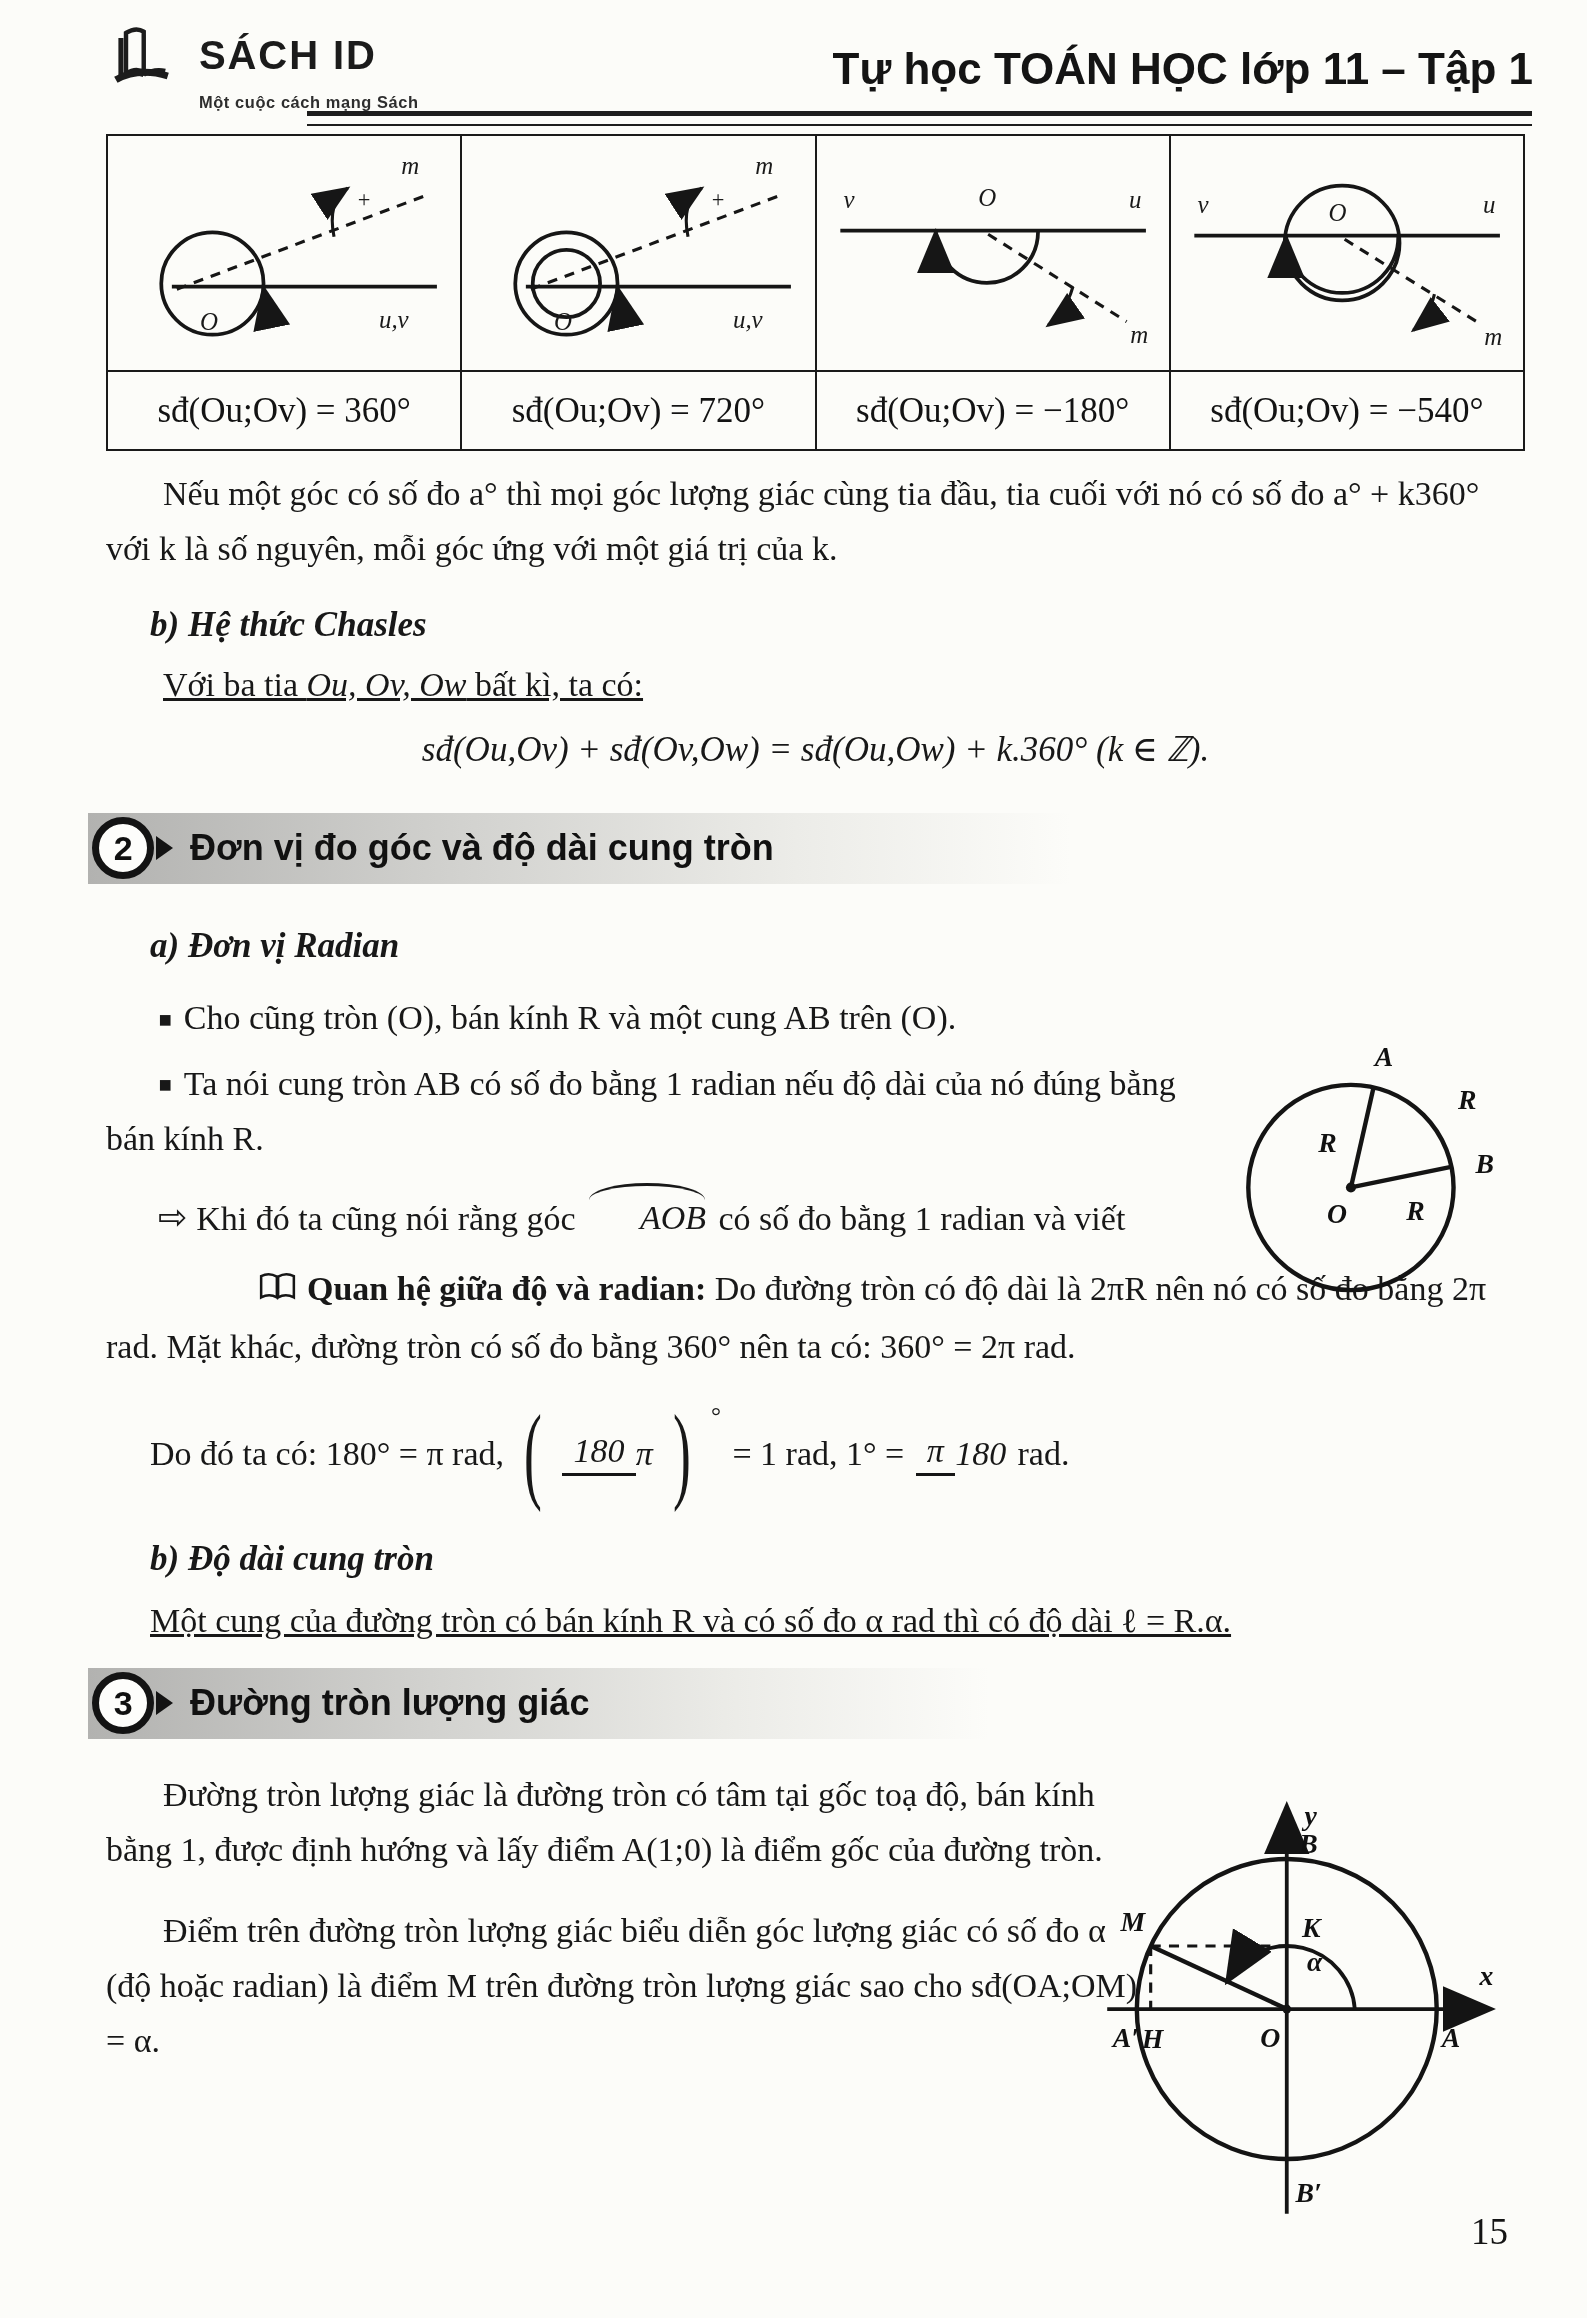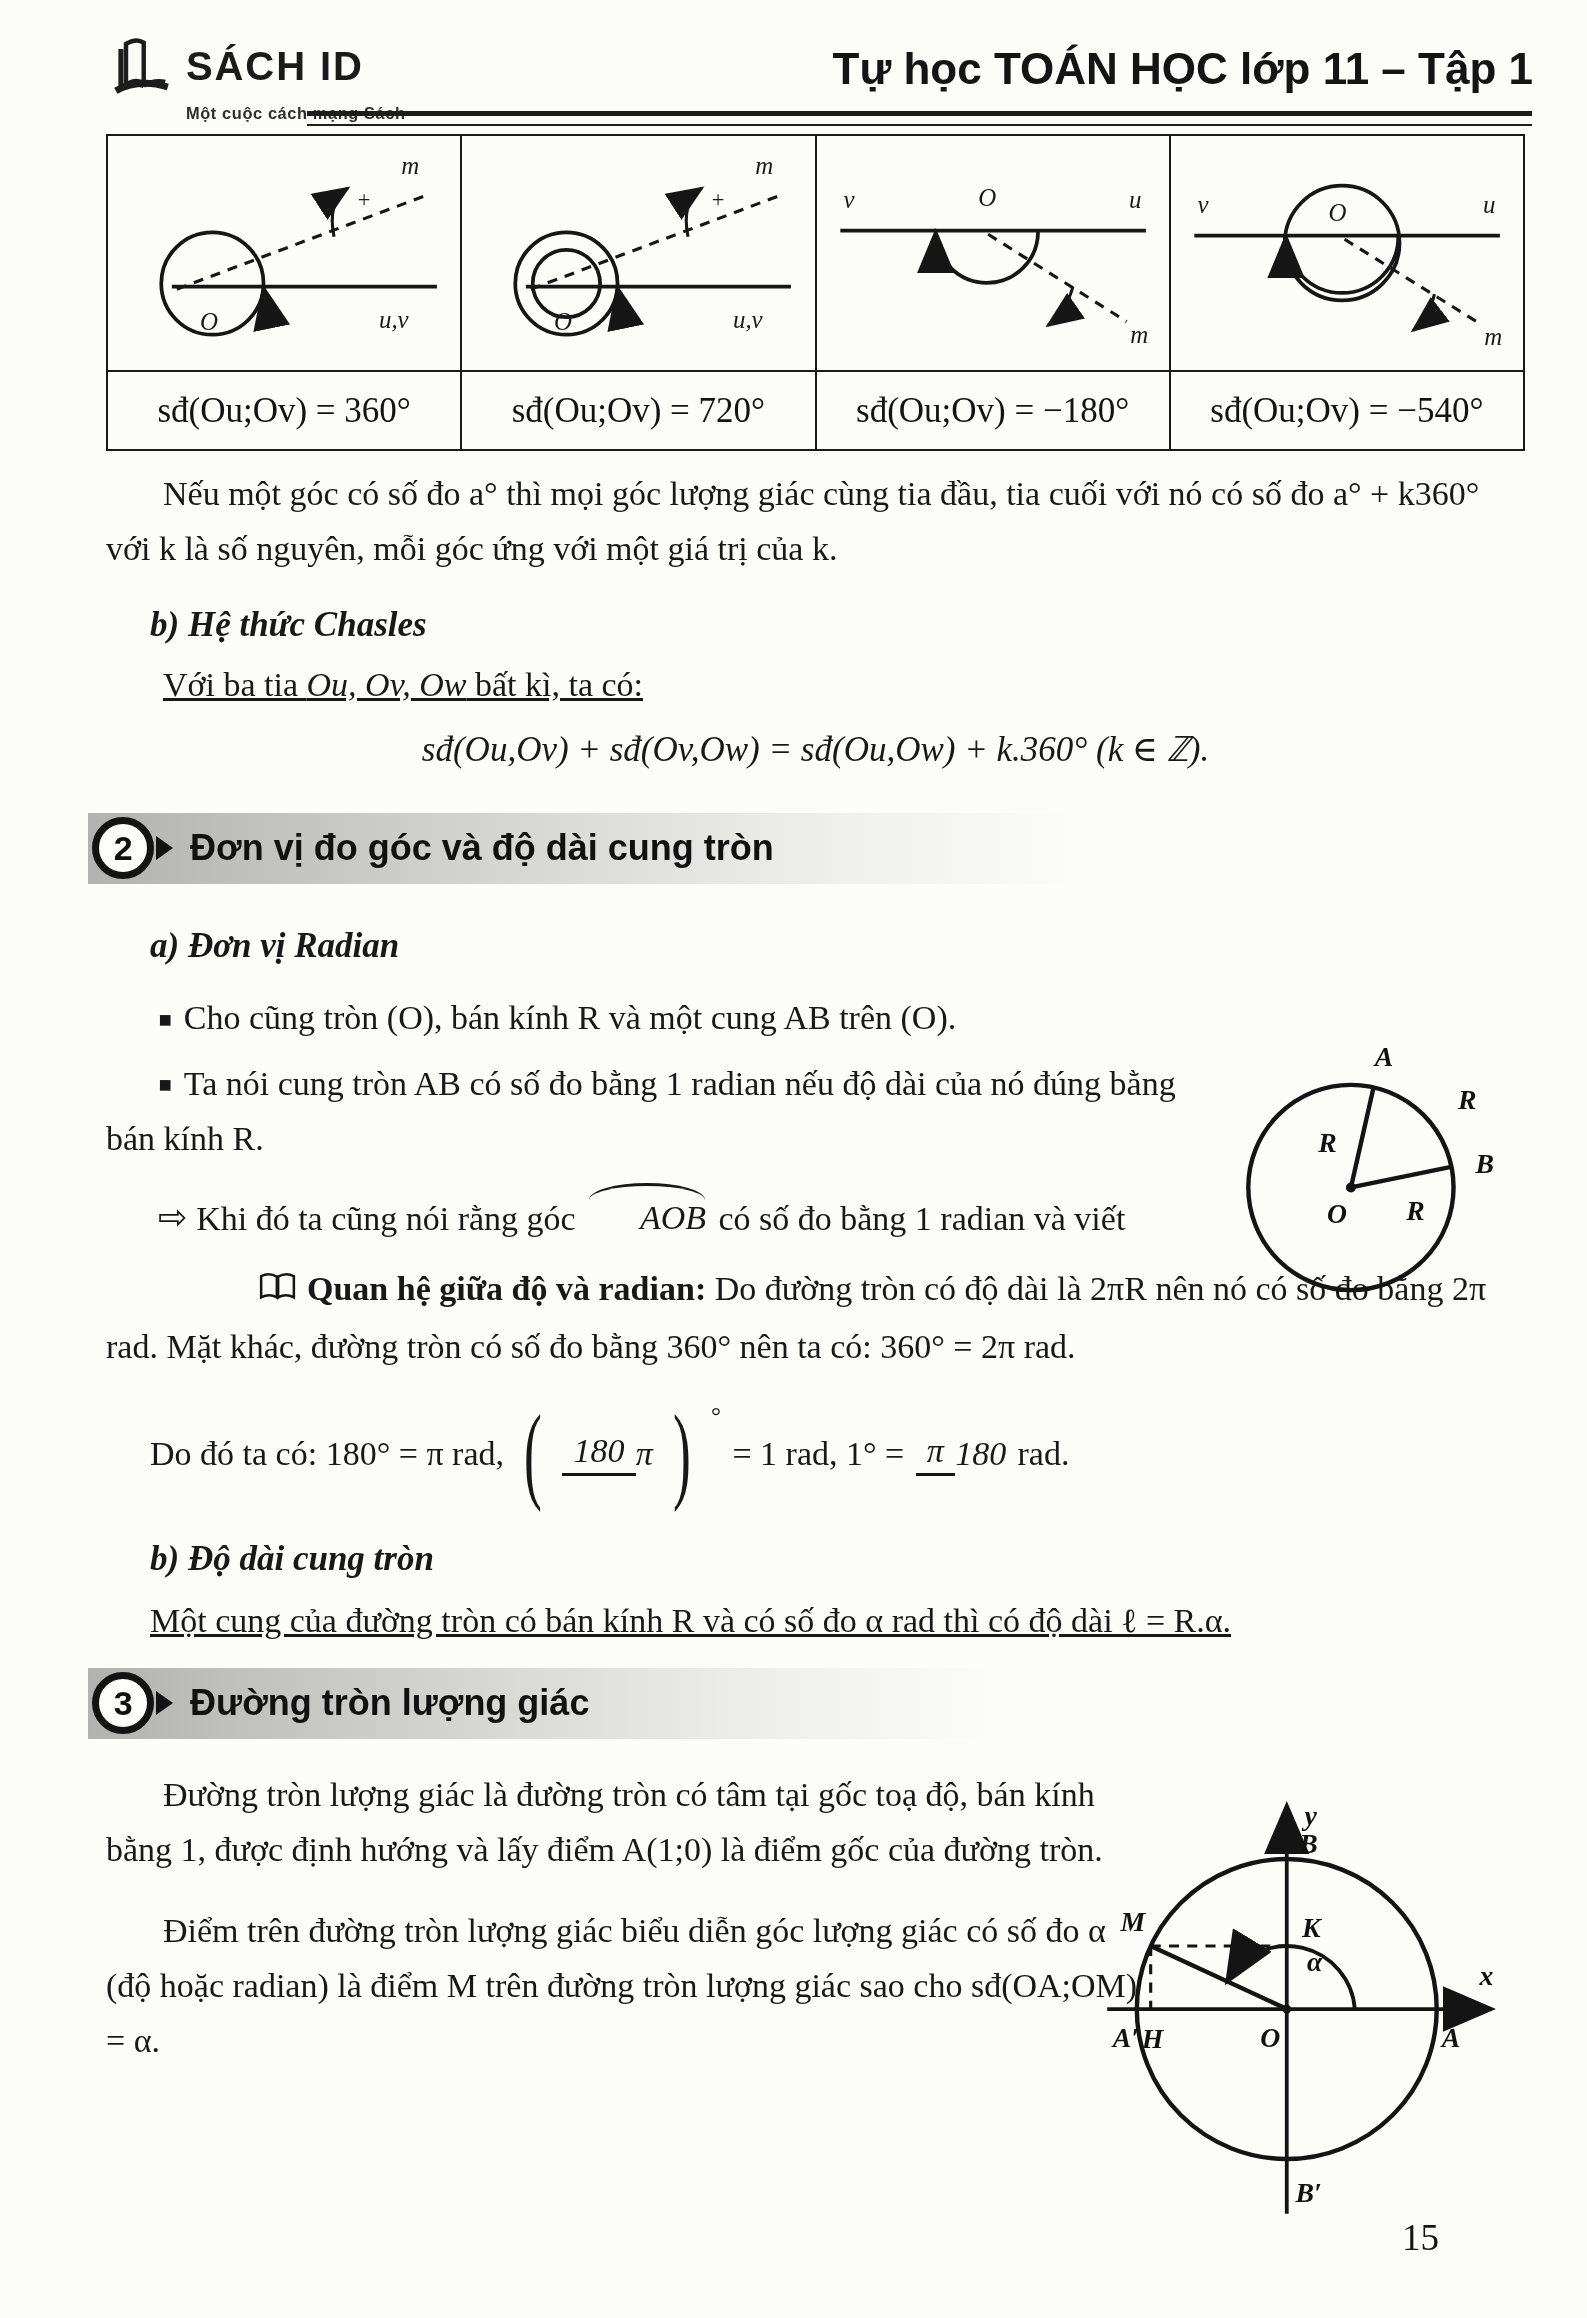--- a/index.html
+++ b/index.html
@@ -1,20 +1,20 @@
 <!DOCTYPE html>
 <html style="font-size:10px"><head>
 <meta charset="utf-8">
 <style>
   html,body{margin:0;padding:0;background:#d9d9d5;}
   .page{position:relative;width:1588px;height:2319px;background:#fcfcf9;overflow:hidden;
         font-family:"Liberation Serif","DejaVu Serif",serif;color:#181818;}
   
   .header{position:absolute;top:19px;left:107px;right:55px;height:113px;}
-  .logo{position:absolute;left:0;top:11px;display:flex;align-items:flex-start;gap:3px;}
+  .logo{position:absolute;left:0;top:0;display:flex;align-items:flex-start;gap:16px;}
   .logo-text{display:flex;flex-direction:column;}
   .logo-title{font-family:"Liberation Sans","DejaVu Sans",sans-serif;font-weight:bold;
               font-size:40px;letter-spacing:1.9px;color:#1b1b1b;line-height:1;margin-top:16.4px;}
   .logo-tagline{font-family:"Liberation Sans","DejaVu Sans",sans-serif;font-size:16.4px;
                 font-weight:600;color:#2e2e2e;margin-top:18px;letter-spacing:0.6px;}
   .book-title{position:absolute;right:0;top:25px;font-family:"Liberation Sans","DejaVu Sans",sans-serif;
               font-weight:bold;font-size:44px;color:#141414;}
   .header-rule{position:absolute;top:92px;left:200px;width:1225px;height:7.6px;
                border-top:5px solid #1d1d1d;border-bottom:2.5px solid #1d1d1d;}
   
@@ -59,21 +59,21 @@
   .bp{font-size:107px;font-weight:100;line-height:0.85;transform:scaleX(0.5);display:inline-block;}
   .psup{transform:translateY(-37px);font-size:25px;}
   .figure{position:absolute;}
   #fig-radian{left:1225px;top:1033px;width:272px;height:285px;}
   #fig-unit{left:1085px;top:1757px;width:430px;height:499px;}
   .w1620{width:1021px;}
   .w1660{width:1046px;}
   .mt44{margin-top:28px;} .mt40{margin-top:25px;} .mt16{margin-top:10px;} .mt30{margin-top:19px;}
   .mt10{margin-top:6.3px;} .mt24{margin-top:15px;}
   .hatline{margin-top:6.3px;}
-  .page-number{position:absolute;left:1402px;top:2210px;font-size:37px;color:#141414;margin-top:6px;}
+  .page-number{position:absolute;left:1471px;top:2210px;font-size:37px;color:#141414;}
 </style>
 </head>
 <body>
 
 <div class="page">
 
   <div class="header">
     <div class="logo">
       <span>
         <svg width="76" height="76" viewBox="0 0 120 120">

